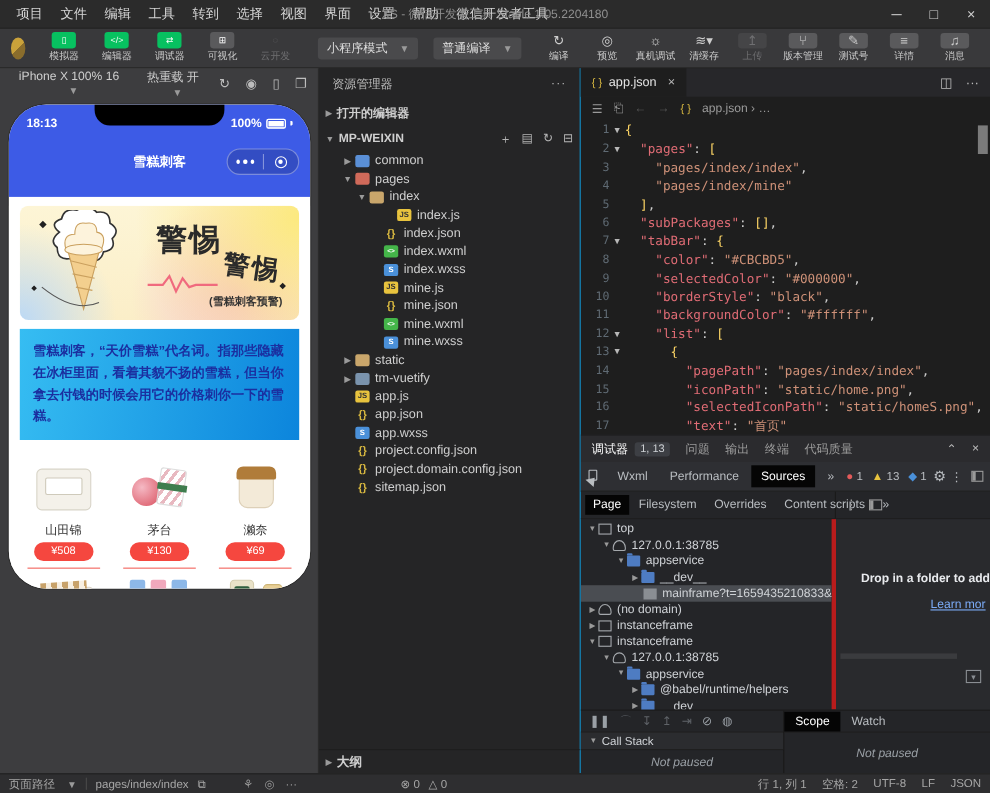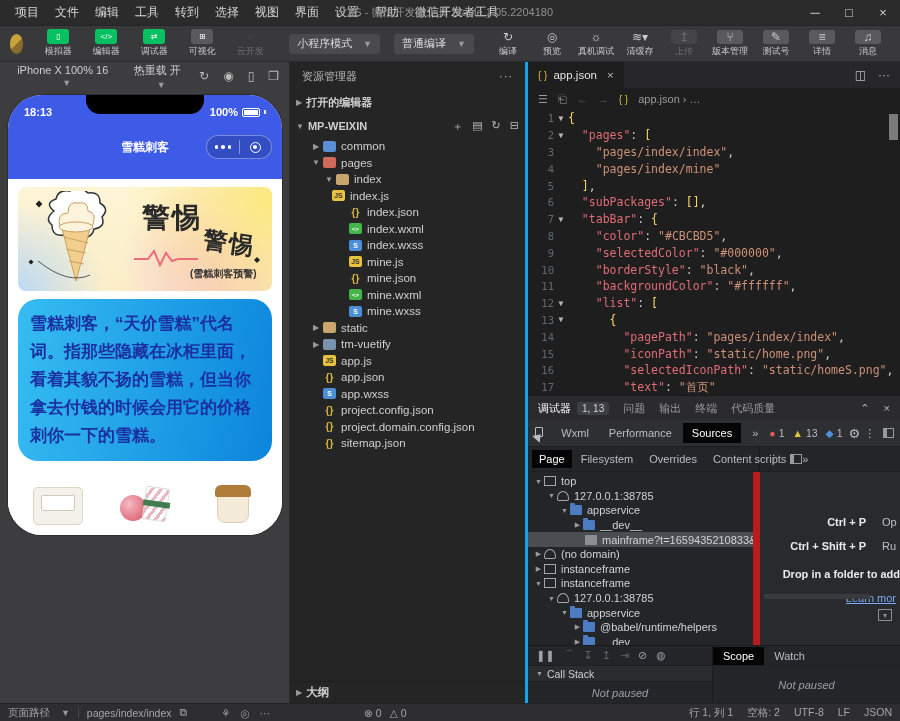--- a/index.html
+++ b/index.html
@@ -63,22 +63,22 @@
     background: radial-gradient(circle at 0% 100%, #bcd9f5 0%, rgba(188,217,245,0) 32%),
                 radial-gradient(circle at 100% 10%, #fce97f, rgba(252,233,127,0) 55%),
                 radial-gradient(circle at 78% 80%, #f6c3cb, rgba(246,195,203,0) 45%),
                 linear-gradient(#fdf5d6,#fbeec8); }
   .jt1 { position:absolute; left:124px; top:12px; font-size:28px; font-weight:bold; color:#2a2a2a; letter-spacing:2px;}
   .jt2 { position:absolute; left:185px; top:40px; font-size:24px; font-weight:bold; color:#2a2a2a; transform:rotate(8deg); letter-spacing:2px;}
   .jt3 { position:absolute; left:172px; top:80px; font-size:10px; font-weight:bold; color:#333; }
   .pulse { position:absolute; left:116px; top:60px; }
   .spark { position:absolute; width:6px; height:6px; background:#222; transform:rotate(45deg) scale(.8); }
   .spark::after{ content:""; position:absolute; inset:1px; background:inherit; }
-  .notice { margin:8px 10px 12px; border-radius:20px; padding:11px 12px; background:linear-gradient(100deg,#36bdf2,#0c85dc);
-    color:#1b2fa0; font-size:17px; font-weight:bold; line-height:1.65; }
+  .notice { margin:8px 10px 12px; border-radius:0; padding:11px 12px; background:linear-gradient(100deg,#36bdf2,#0c85dc);
+    color:#1b2fa0; font-size:12px; font-weight:bold; line-height:1.65; }
 
   .grid { display:grid; grid-template-columns:repeat(3,1fr); padding:10px 6px 0; row-gap:8px; }
   .cell { display:flex; flex-direction:column; align-items:center; }
   .pimg { width:66px; height:48px; position:relative; margin-bottom:4px; }
   .pname { font-size:11px; color:#333; margin-bottom:4px; }
   .pprice { min-width:54px; height:17px; padding:0 10px; background:#f5473f; color:#fff; font-size:10px; border-radius:9px; display:flex; align-items:center; justify-content:center; }
   .pline { width:66px; border-bottom:1.5px solid #f0483f; margin-top:6px; opacity:.85;}
 
   
   .pimg i { position:absolute; display:block; }
@@ -109,21 +109,21 @@
   .m9b { left:24px; top:6px; width:8px; height:30px; background:repeating-linear-gradient(#dce4f2 0 4px,#24407e 4px 8px);}
   .m9c { left:36px; top:10px; width:8px; height:26px; background:repeating-linear-gradient(#c8d4ea 0 4px,#24407e 4px 8px);}
 
   .ph-tabbar { position:absolute; left:0; right:0; bottom:0; height:62px; background:#fff; border-top:1px solid #ececec; display:flex; }
   .ph-tab { flex:1; display:flex; flex-direction:column; align-items:center; padding-top:6px; gap:2px; }
   .ph-tab .lbl { font-size:10px; color:#2b2b2b; }
   .ph-tab.dim .lbl { color:#c3c3cb; }
   .home-ind { position:absolute; left:50%; transform:translateX(-50%); bottom:5px; width:112px; height:4px; border-radius:2px; background:#111; }
 
   
-  .explorer { width:238px; background:#252526; display:flex; flex-direction:column; border-right:3px solid #0ea5e9; font-size:11.5px; }
+  .explorer { width:238px; background:#252526; display:flex; flex-direction:column; border-right:1px solid #0ea5e9; font-size:11.5px; }
   .exp-header { height:28px; display:flex; align-items:center; padding:0 12px; color:#bbb; font-size:11px; flex:0 0 28px;}
   .exp-header .more { margin-left:auto; letter-spacing:1px; color:#bbb;}
   .exp-sec { height:24px; display:flex; align-items:center; padding:0 6px; color:#cfcfcf; font-weight:bold; font-size:11px; gap:4px; }
   .exp-sec .acts { margin-left:auto; display:flex; gap:9px; color:#b5b5b5; font-weight:normal; font-size:11px;}
   .tree { flex:1; overflow:hidden; }
   .trow { height:16.5px; display:flex; align-items:center; color:#cfcfcf; }
   .trow .arrow { width:10px; text-align:center; color:#9a9a9a; font-size:8px; flex:0 0 10px;}
   .ficon { width:13px; height:11px; border-radius:2px; margin:0 5px 0 2px; flex:0 0 13px; display:flex; align-items:center; justify-content:center; font-size:7px; font-weight:bold; }
   .ficon.fld-blue{ background:#5a8fd6; } .ficon.fld-red{ background:#d06a5a; }
   .ficon.fld-tan{ background:#c9a66b; } .ficon.fld-slate{ background:#7a93ad; }
@@ -172,21 +172,21 @@
   .dbg-row2 .gear { font-size:13px; color:#b9bdc1; margin-left:4px;}
   .dbg-row3wrap { display:flex; flex:0 0 24px; border-bottom:1px solid #1f1f1f; }
   .dbg-row3 { width:232px; height:24px; display:flex; align-items:center; gap:2px; padding:0 4px; font-size:11px; color:#b9bdc1; border-right:1px solid #1a1a1a;}
   .src-tab { padding:3px 7px; white-space:nowrap; }
   .src-tab.active { background:#050505; color:#fff; }
   .r3-right { flex:1; display:flex; align-items:center; padding:0 8px; color:#9a9a9a; }
   .dock-ic { width:12px; height:10px; border:1px solid #9a9a9a; position:relative;}
   .dock-ic::after{ content:""; position:absolute; left:0; top:0; bottom:0; width:3px; background:#9a9a9a;}
 
   .dbg-content { flex:1; display:flex; min-height:0; }
-  .src-tree { width:232px; border-right:7px solid #b91c1c; overflow:hidden; padding-top:2px;}
+  .src-tree { width:232px; border-right:4px solid #b91c1c; overflow:hidden; padding-top:2px;}
   .srow { height:14.6px; display:flex; align-items:center; font-size:11px; color:#cfd2d6; white-space:nowrap; }
   .srow.sel { background:#4a4d52; }
   .srow .arrow { width:9px; font-size:7px; color:#9a9a9a; text-align:center; flex:0 0 9px;}
   .sic { width:12px; height:10px; margin:0 5px 0 1px; flex:0 0 12px; position:relative;}
   .sic.frame { border:1px solid #a5a9ad; }
   .sic.cloud { border:1px solid #a5a9ad; border-radius:50% 50% 2px 2px / 70% 70% 2px 2px; }
   .sic.folder { background:#4e7cc2; border-radius:1px; }
   .sic.folder::before{ content:""; position:absolute; left:0; top:-2px; width:5px; height:2px; background:#4e7cc2; border-radius:1px 1px 0 0;}
   .sic.file { background:#8a8e93; width:9px; margin-left:3px;}
   .src-side { flex:1; background:#292a2d; display:flex; flex-direction:column; padding:38px 0 0 0; overflow:hidden; position:relative;}
@@ -516,21 +516,21 @@
           <div class="trow" style="padding-left: 21px;">
             <span class="arrow">▼</span>
             <span class="ficon fld-red"></span>
             <span>pages</span>
           </div>
           <div class="trow" style="padding-left: 34px;">
             <span class="arrow">▼</span>
             <span class="ficon fld-tan"></span>
             <span>index</span>
           </div>
-          <div class="trow" style="padding-left: 30px;">
+          <div class="trow" style="padding-left: 59px;">
             <span class="arrow"></span>
             <span class="ficon js">JS</span>
             <span>index.js</span>
           </div>
           <div class="trow" style="padding-left: 47px;">
             <span class="arrow"></span>
             <span class="ficon json">{}</span>
             <span>index.json</span>
           </div>
           <div class="trow" style="padding-left: 47px;">
@@ -755,30 +755,20 @@
                 <span class="sic folder"></span>
                 <span>@babel/runtime/helpers</span>
               </div>
               <div class="srow" style="padding-left: 45px;">
                 <span class="arrow">▶</span>
                 <span class="sic folder"></span>
                 <span>__dev__</span>
               </div>
             </div>
           <div class="src-side">
-            <div id="sc-rows">
-                <div class="sc-row">
-                  <span class="sc-keys">Ctrl + P</span>
-                  <span class="sc-act">Op</span>
-                </div>
-                <div class="sc-row">
-                  <span class="sc-keys">Ctrl + Shift + P</span>
-                  <span class="sc-act">Ru</span>
-                </div>
-              </div>
             <div class="sc-drop">Drop in a folder to add</div>
             <div class="sc-learn">Learn mor</div>
             <div class="hscroll"></div>
             <div class="boxic">▾</div>
           </div>
         </div>
         <div class="dbg-bottom">
           <div class="db-left">
             <div class="db-icons">
               <span>❚❚</span>

